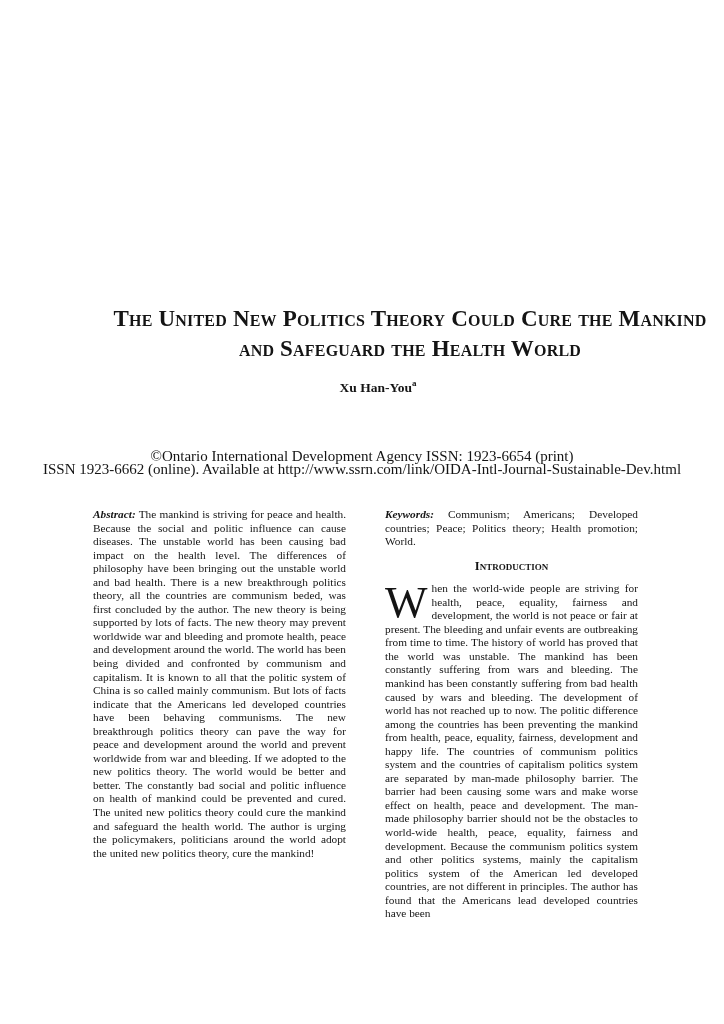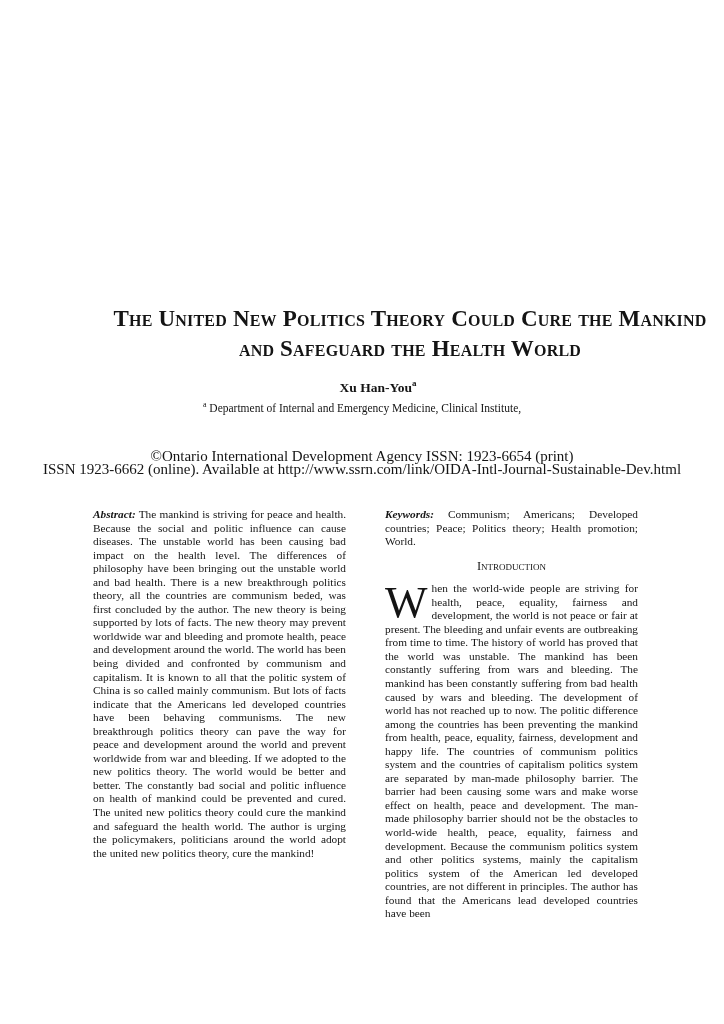--- a/index.html
+++ b/index.html
@@ -66,21 +66,21 @@
     width: 269px;
     font-size: 11.3px;
     line-height: 13.55px;
     text-align: justify;
     text-justify: inter-word;
   }
   .col p { margin: 8px; }
   .lead-label { font-weight: 700; font-style: italic; }
   .section-heading {
     text-align: center;
-    font-weight: 400;
+    font-weight: 700;
     font-variant: small-caps;
     font-size: 12.5px;
     margin: 11px 0 9px 0;
   }
   .dropcap {
     float: left;
     font-size: 45px;
     line-height: 37px;
     padding: 2px 4px 0 0;
   }
@@ -90,21 +90,20 @@
 
 <div class="page">
 
   <div class="paper-title">The United New Politics Theory Could Cure the Mankind and Safeguard the Health World</div>
 
   <div class="author-line">
     <span>Xu Han-You</span><sup>a</sup>
   </div>
 
   <div class="affiliation-block">
-    <div><sup>a</sup><span> Department of Internal and Emergency Medicine, Clinical Institute,</span></div>
   </div>
 
   <div class="publisher-block">
     <div>©Ontario International Development Agency ISSN: 1923-6654 (print)</div>
     <div>ISSN 1923-6662 (online). Available at http://www.ssrn.com/link/OIDA-Intl-Journal-Sustainable-Dev.html</div>
   </div>
 
   <div class="columns">
 
     <div class="col">

